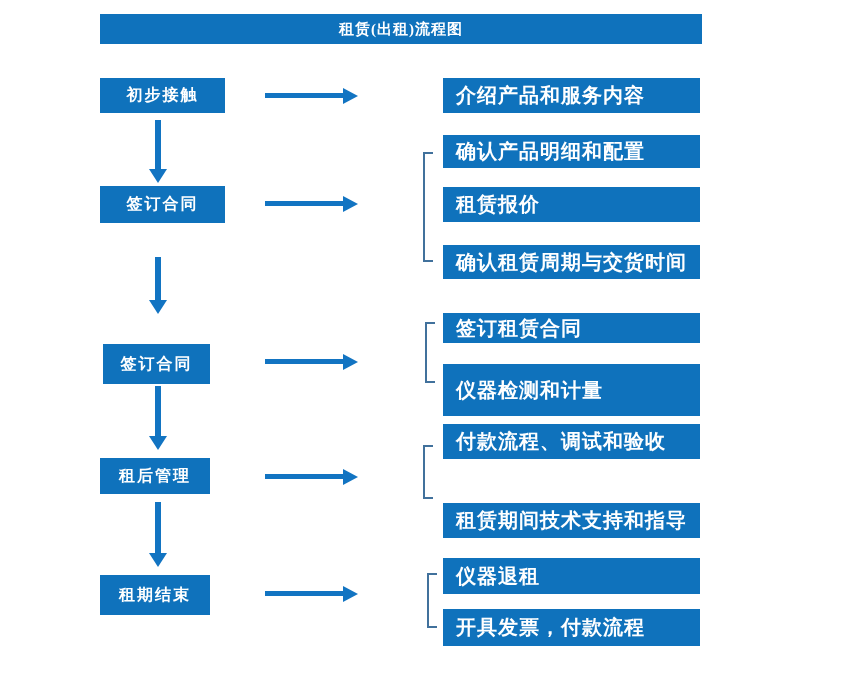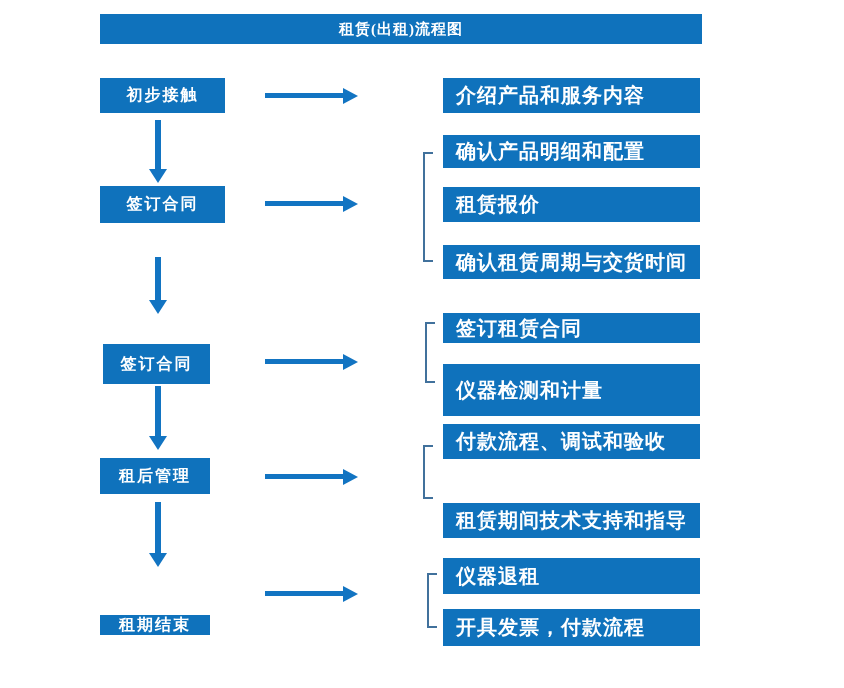--- a/index.html
+++ b/index.html
@@ -73,21 +73,21 @@
 <body>
 
 <div class="canvas">
 
   <div class="title-bar">租赁(出租)流程图</div>
 
   <div class="step-box" style="left:100px;top:78px;width:125px;height:35px;">初步接触</div>
   <div class="step-box" style="left:100px;top:186px;width:125px;height:37px;">签订合同</div>
   <div class="step-box" style="left:103px;top:344px;width:107px;height:40px;">签订合同</div>
   <div class="step-box" style="left:100px;top:458px;width:110px;height:36px;">租后管理</div>
-  <div class="step-box" style="left:100px;top:575px;width:110px;height:20px;margin-top:40px;">租期结束</div>
+  <div class="step-box" style="left:100px;top:575px;width:110px;height:40px;">租期结束</div>
 
   <div class="v-arrow" style="top:120px;height:50px;"></div>
   <div class="v-arrow" style="top:257px;height:44px;"></div>
   <div class="v-arrow" style="top:386px;height:51px;"></div>
   <div class="v-arrow" style="top:502px;height:52px;"></div>
 
   <div class="h-arrow" style="top:93px;"></div>
   <div class="h-arrow" style="top:201px;"></div>
   <div class="h-arrow" style="top:359px;"></div>
   <div class="h-arrow" style="top:474px;"></div>

